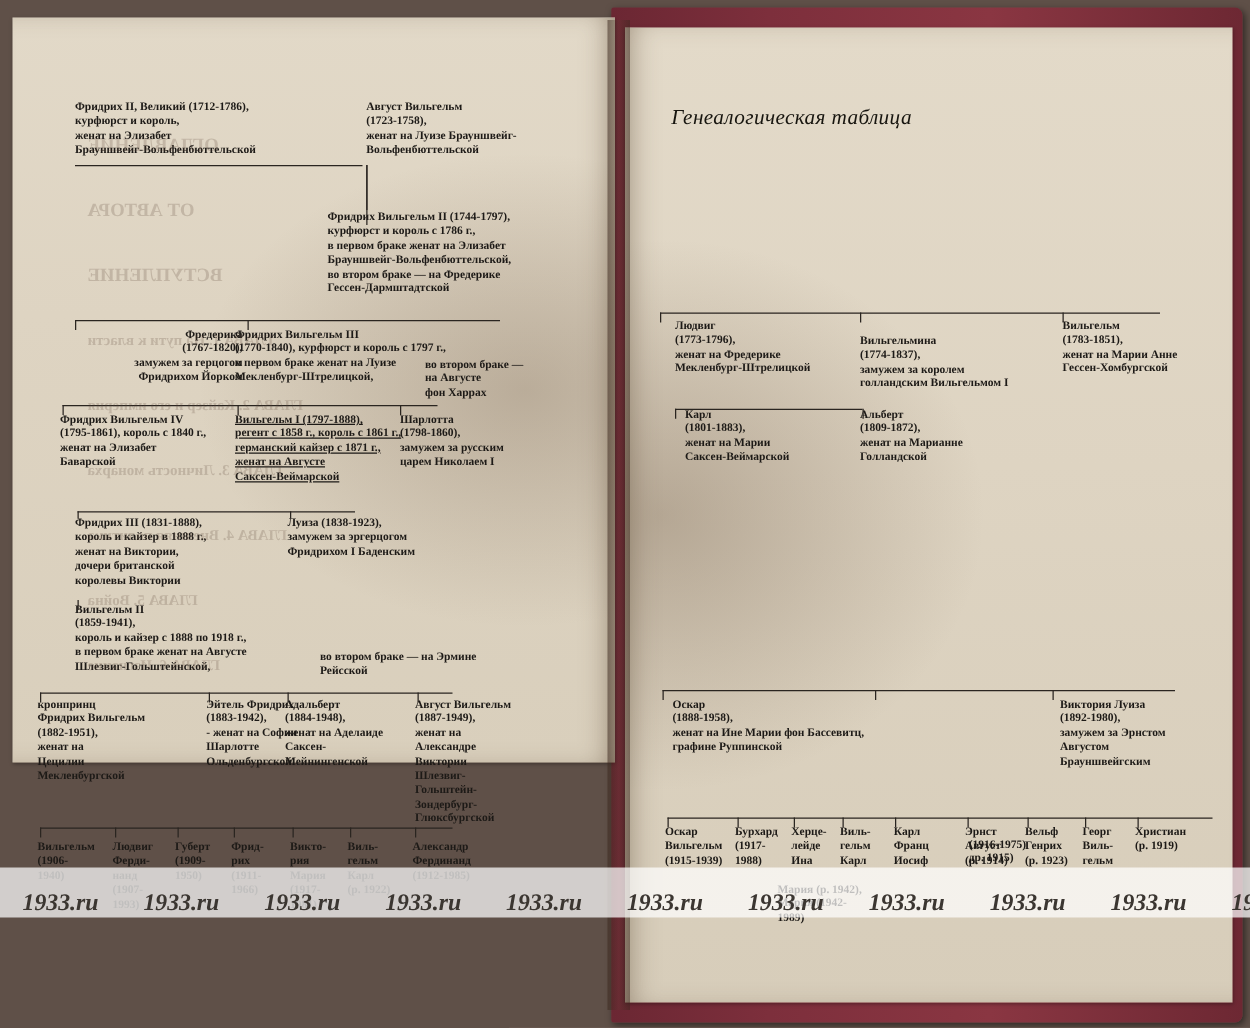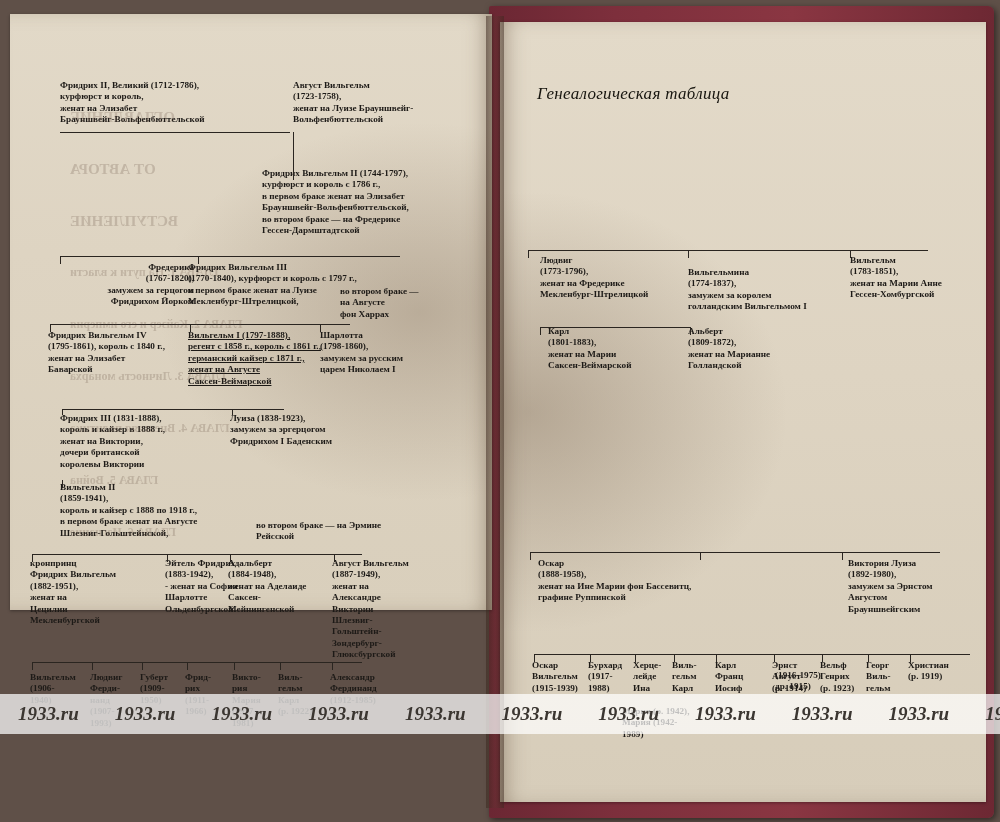--- a/index.html
+++ b/index.html
@@ -76,21 +76,21 @@
   .rtitle{
     position:absolute;left:37px;top:62px;
     font-style:italic;font-size:17px;color:#17150f;
     letter-spacing:.3px;
   }
 
   
   .wm{
     position:absolute;left:0;top:694px;width:1000px;height:40px;
     background:rgba(255,255,255,.72);
-    display:flex;align-items:center;
+    display:flex;align-items:flex-end;
     overflow:hidden;
   }
   .wm span{
     font-family:"Liberation Serif", serif;
     font-style:italic;font-weight:bold;font-size:19px;
     color:#3b3631;
     padding:0 18px;white-space:nowrap;
   }
 </style>
 </head>

